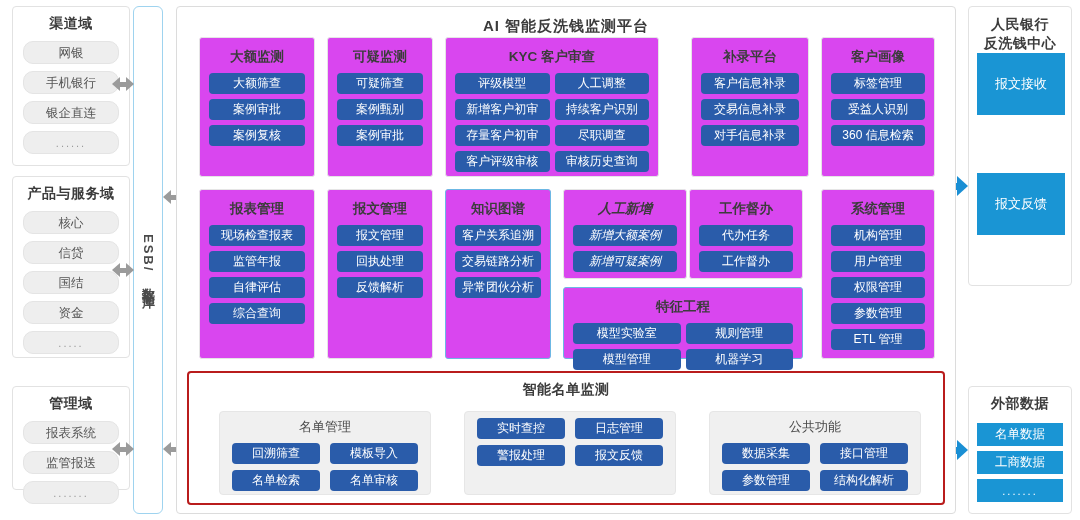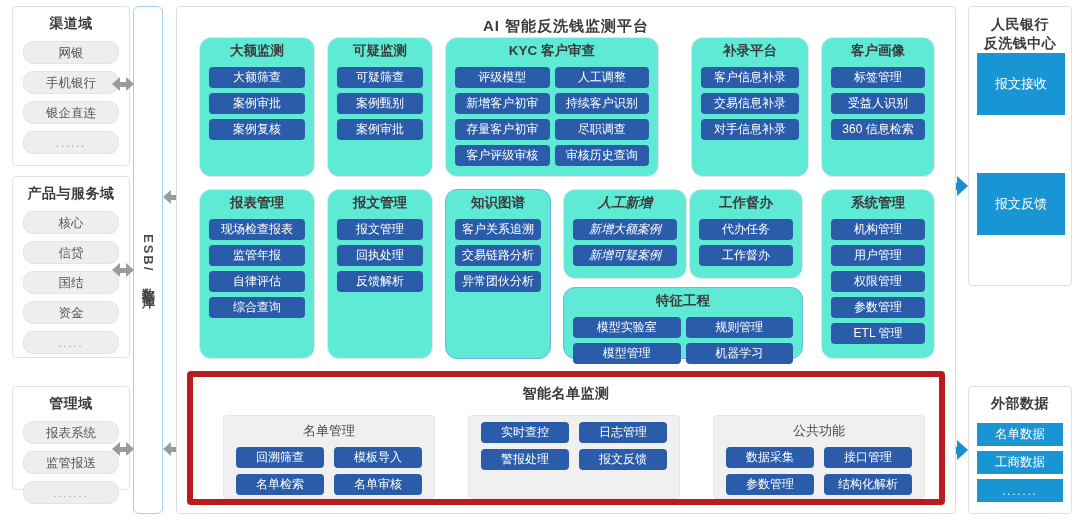--- a/index.html
+++ b/index.html
@@ -99,36 +99,36 @@
     border: 1px solid #dcdcdc; border-radius: 4px; background: #fff;
   }
   #platform > .ptitle {
     text-align: center; font-size: 15px; font-weight: bold;
     color: #3c3c3c; padding-top: 10px; letter-spacing: 1px;
   }
 
   .mod {
     position: absolute;
     border: 1px solid #e5e5e5;
-    border-radius: 12px;
-    background: #5eead4;
-    padding-top: 4px;
+    border-radius: 3px;
+    background: #d946ef;
+    padding-top: 10px;
   }
   .mod.hl { border: 1.5px solid #6cb8e4; }
   .mod .mtitle {
     text-align: center; font-size: 13.5px; font-weight: bold;
     color: #3c3c3c; margin-bottom: 7px;
   }
   .mod .btns { display: flex; flex-direction: column; gap: 5px; padding: 0 9px; }
   .mod .btns.grid2 { display: grid; grid-template-columns: 1fr 1fr; gap: 5px; }
 
   
   #namelist {
     position: absolute; left: 10px; top: 364px; width: 758px; height: 134px;
-    border: 6px solid #b91c1c; border-radius: 4px; background: #ffffff;
+    border: 2px solid #b91c1c; border-radius: 4px; background: #ffffff;
   }
   #namelist .ntitle {
     text-align: center; font-size: 14px; font-weight: bold; color: #3c3c3c;
     padding-top: 8px; letter-spacing: .5px;
   }
   .sub {
     position: absolute; top: 38px; height: 84px;
     background: #f0f0f0; border: 1px solid #e6e6e6; border-radius: 4px;
     padding-top: 6px;
   }

